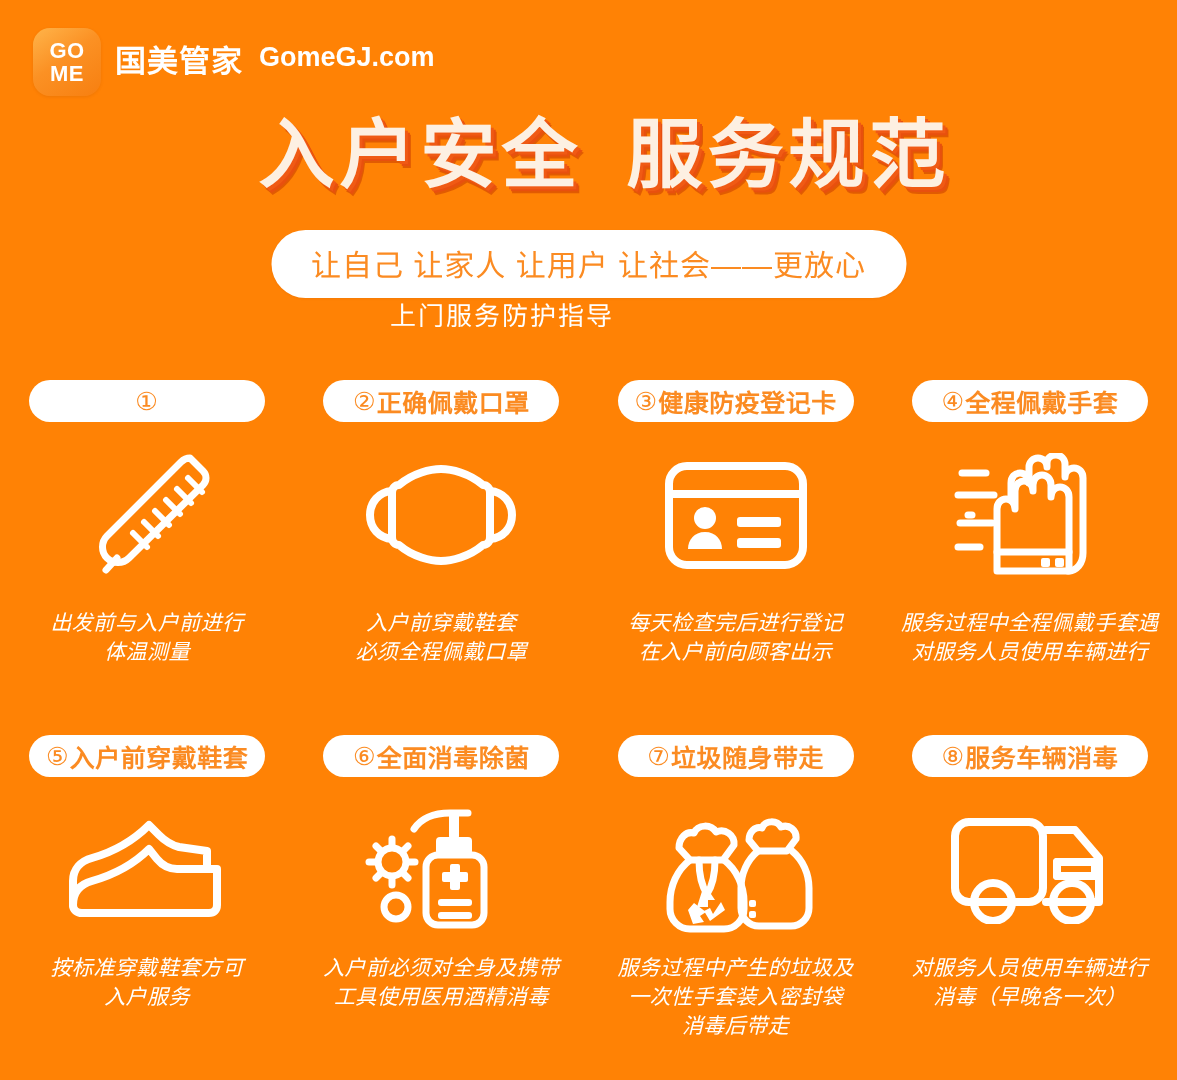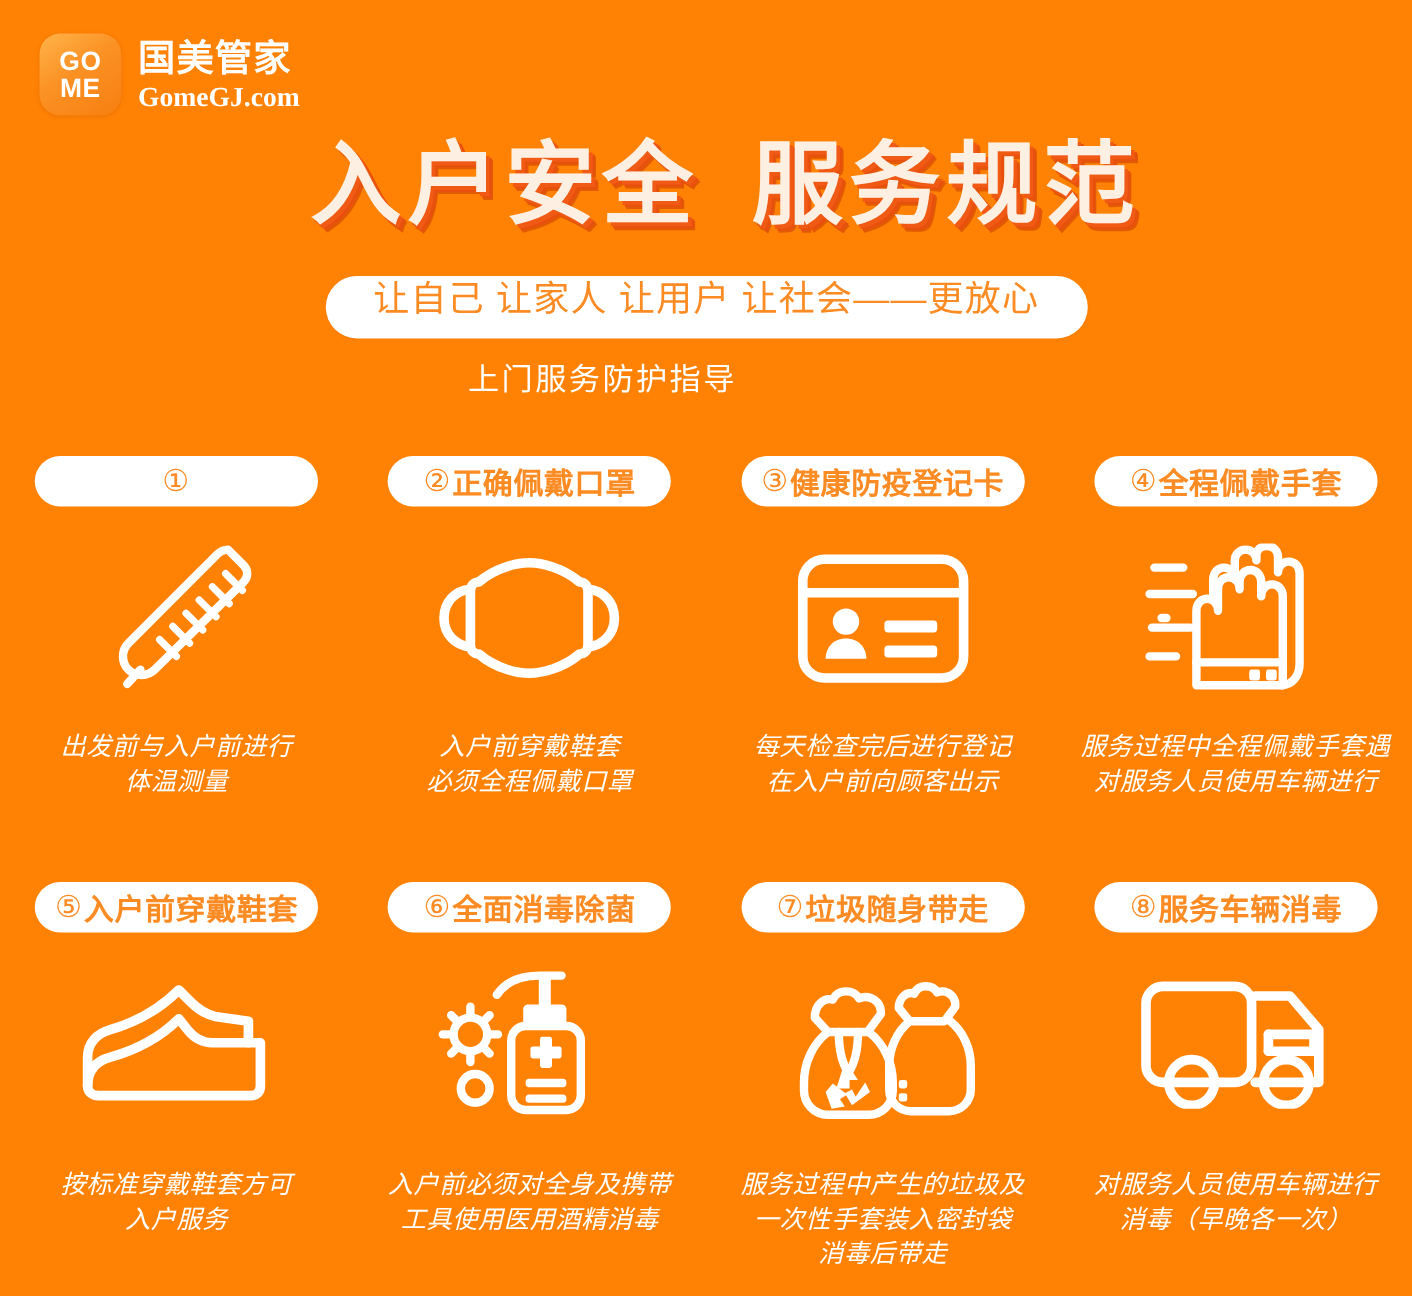--- a/index.html
+++ b/index.html
@@ -48,38 +48,38 @@
   .logo-mark span {
     color: #ffffff;
     font-weight: bold;
     font-size: 22px;
     line-height: 23px;
     letter-spacing: 0.5px;
     font-family: "Liberation Sans", sans-serif;
   }
   .brand-text {
     display: flex;
-    flex-direction: column;
+    flex-direction: row;
     justify-content: center;
-    gap: 2px;
+    gap: 16px;
   }
   .brand-cn {
     color: #ffffff;
     font-size: 31px;
     font-weight: bold;
     line-height: 34px;
     letter-spacing: 1px;
   }
   .brand-en {
     color: #ffffff;
-    font-size: 23px;
+    font-size: 27px;
     font-weight: bold;
     line-height: 25px;
     letter-spacing: 0px;
-    font-family: Liberation Serif, serif;
+    font-family: Liberation Sans, sans-serif;
   }
 
   
   .title {
     position: absolute;
     top: 112px;
     left: 16px;
     width: 1177px;
     text-align: center;
     color: #fdf0e2;
@@ -96,21 +96,21 @@
   .title .gap { display:inline-block; width: 44px; }
 
   
   .subtitle-pill {
     position: absolute;
     top: 230px;
     left: 50%;
     transform: translateX(-50%);
     background: #ffffff;
     border-radius: 34px;
-    padding: 0 40px 12px 40px;
+    padding: 16px 40px 12px 40px;
     color: #fb8b22;
     font-size: 30px;
     font-weight: normal;
     letter-spacing: 1px;
     line-height: 40px;
     white-space: nowrap;
     box-shadow: 0 1px 2px rgba(170,70,0,.10);
   }
 
   .sub-caption {
@@ -184,21 +184,21 @@
   .caption {
     color: #ffffff;
     font-size: 21px;
     line-height: 29px;
     text-align: center;
     letter-spacing: 0.5px;
     margin-top: 18px;
     white-space: pre-line;
     font-style: italic;
   }
-  .row2 .caption { margin-top: 34px; }
+  .row2 .caption { margin-top: 14px; }
   .row2 .icon-wrap { height: 140px; margin-top: 22px; }
 </style>
 </head>
 <body>
 
 <div class="poster">
 
   <div class="brand">
     <div class="logo-mark">
       <span>GO</span>

